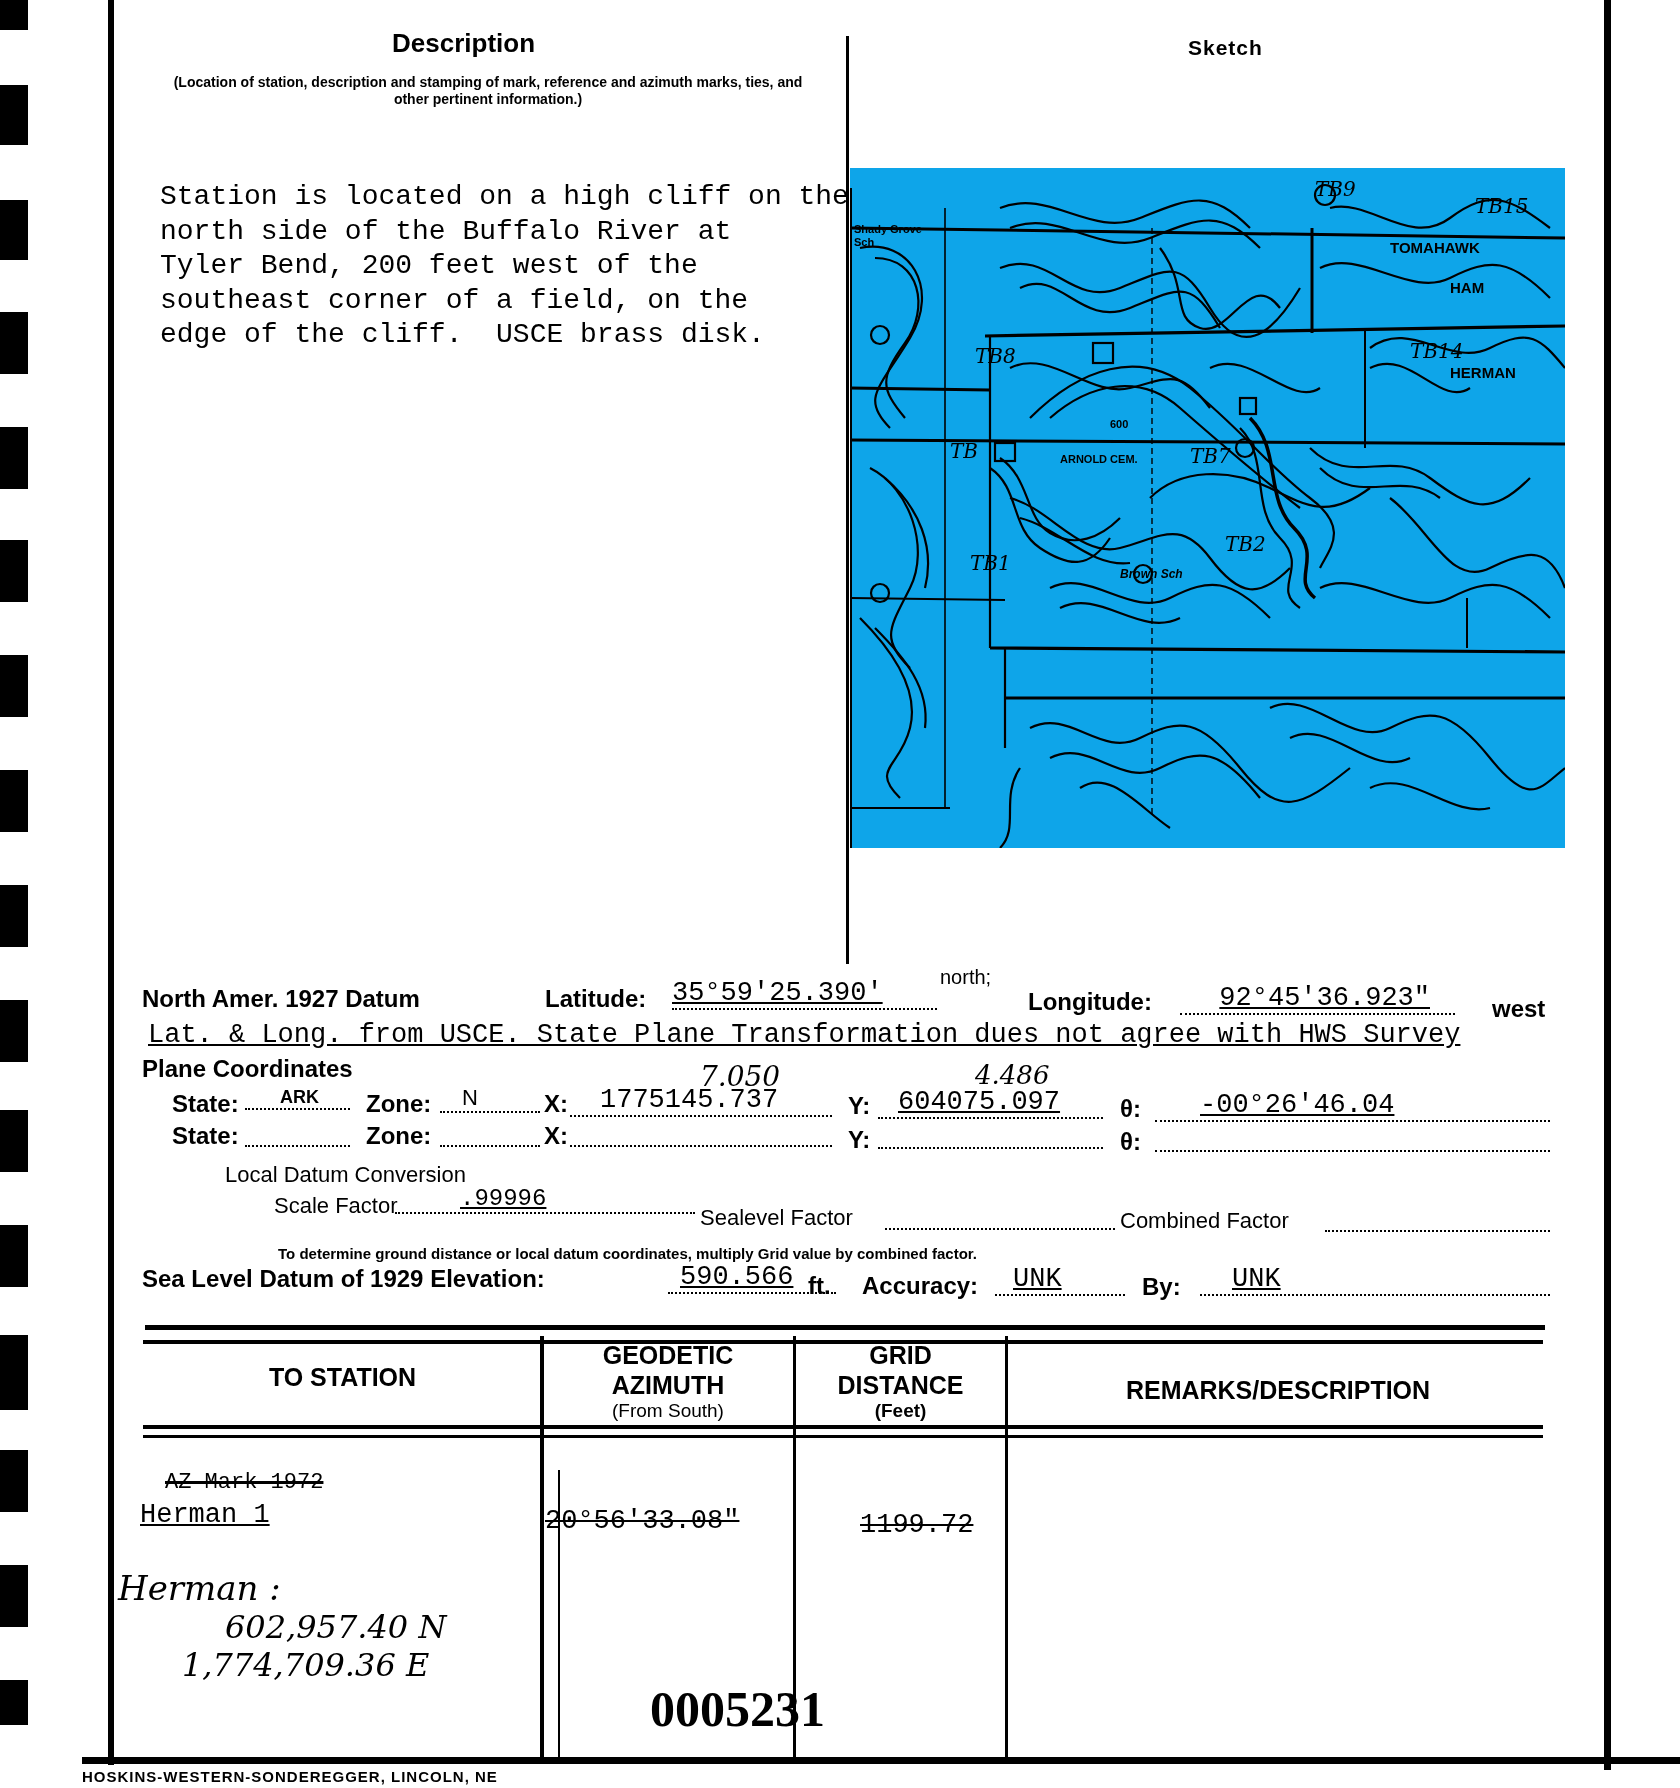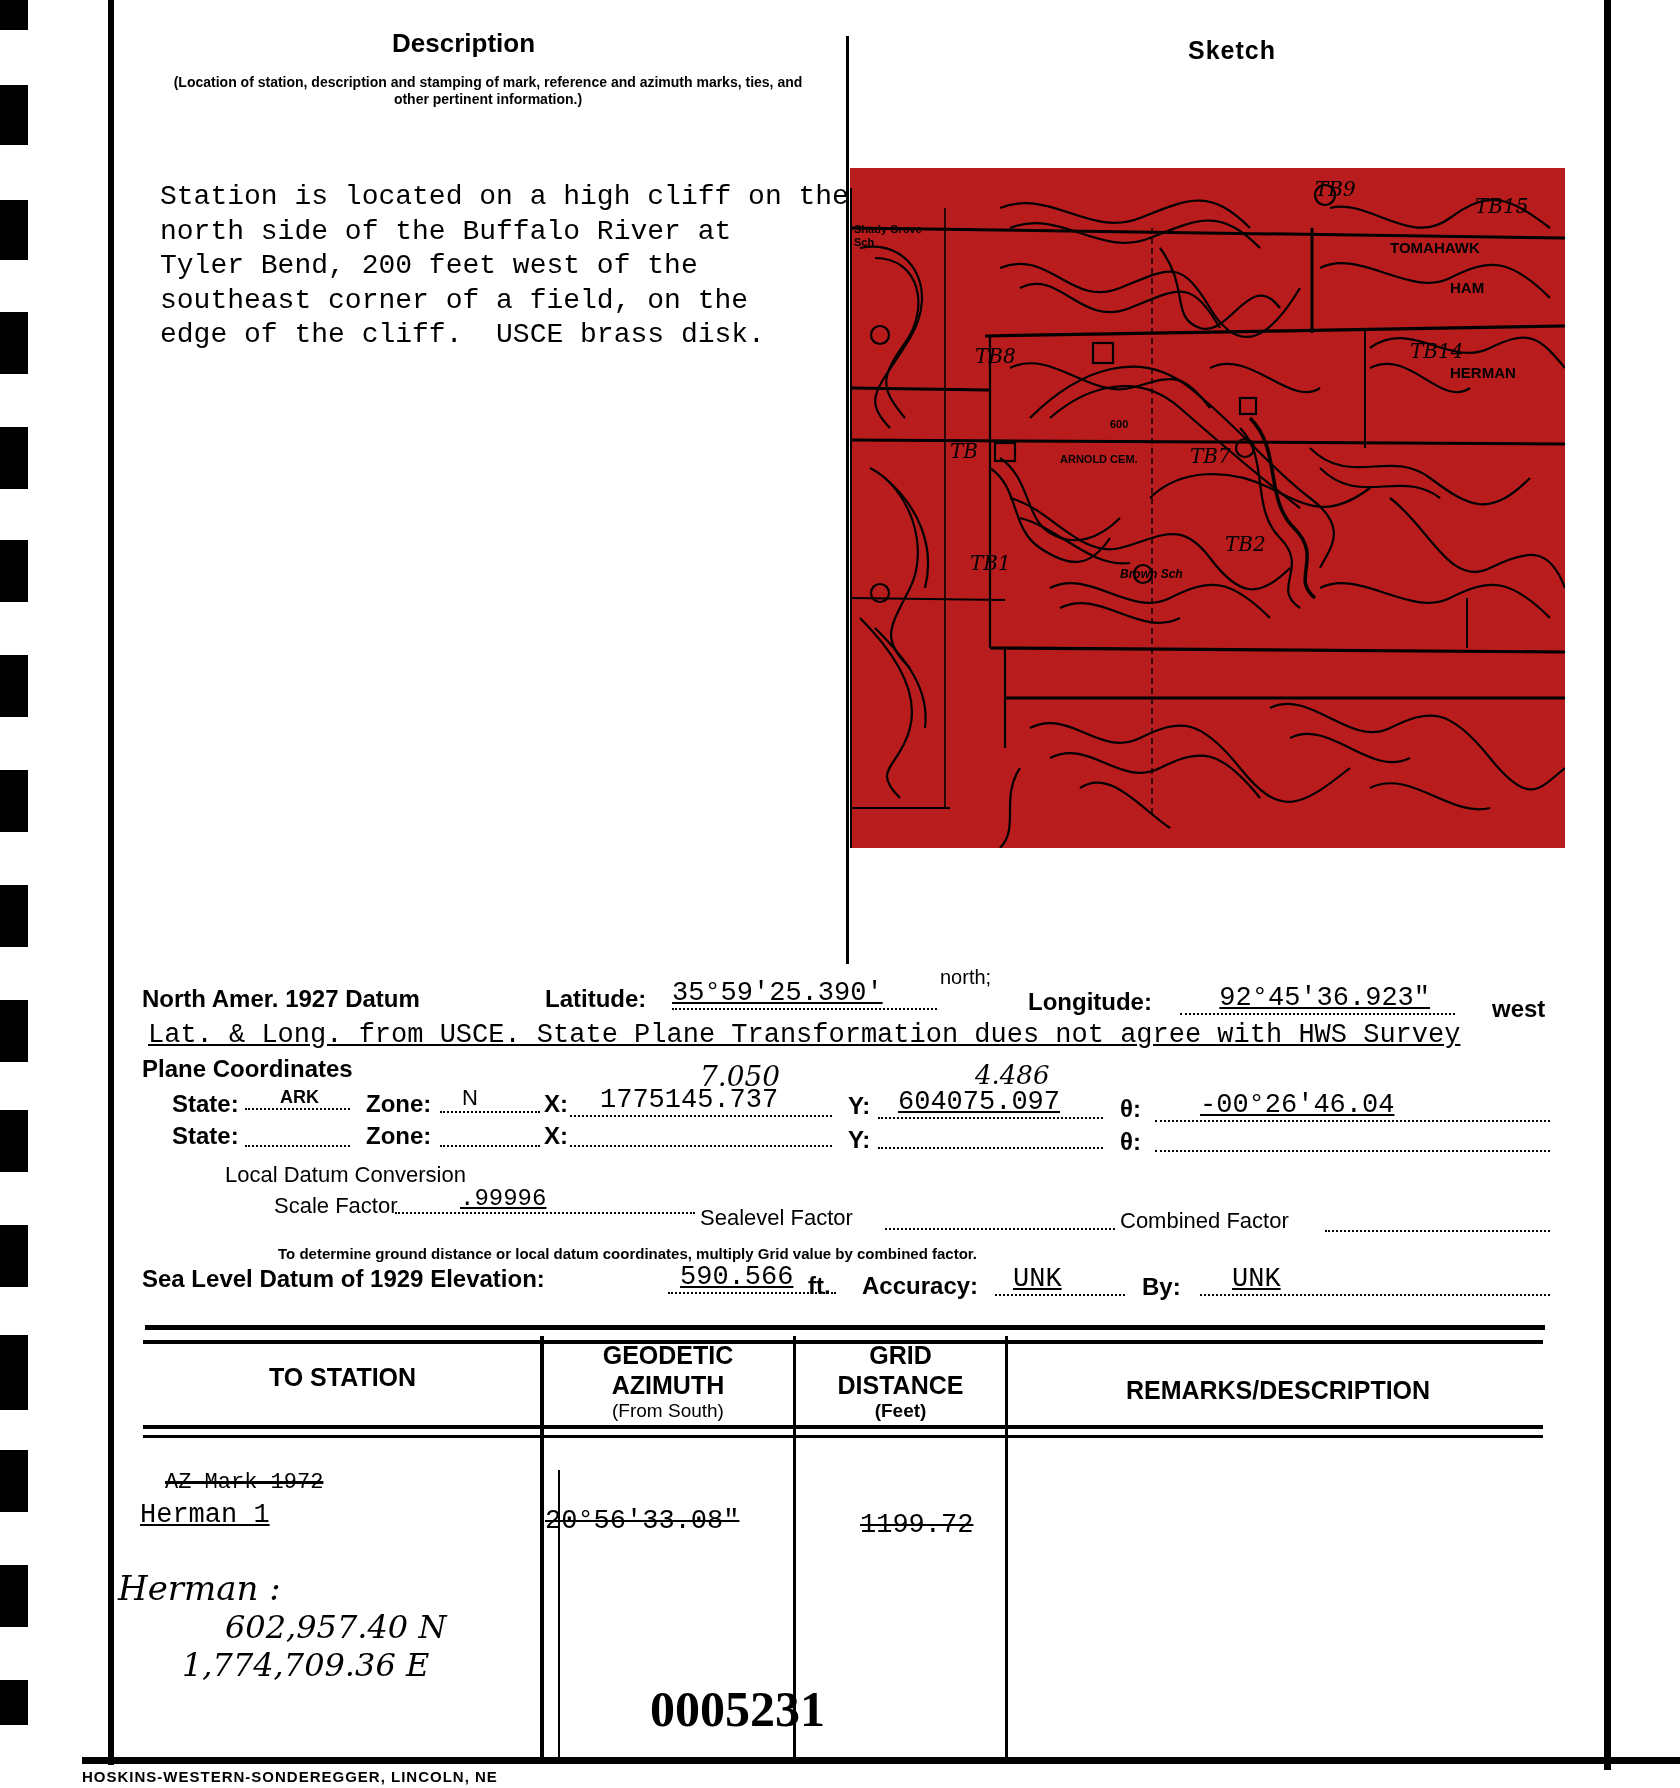--- a/index.html
+++ b/index.html
@@ -12,26 +12,26 @@
   .punch { position: absolute; left: 0; width: 28px; background: #000; }
 
   
   .border-left { left: 108px; top: 0; width: 6px; height: 1765px; background: #000; }
   .border-right { left: 1604px; top: 0; width: 7px; height: 1770px; background: #000; }
   .border-bottom { left: 82px; top: 1757px; width: 1600px; height: 7px; background: #000; }
   .divider-v { left: 846px; top: 36px; width: 3px; height: 928px; background: #000; }
 
   .hdr-desc { left: 392px; top: 28px; font-weight: bold; font-size: 26px; font-family: "Liberation Sans", sans-serif; }
   .hdr-desc-sub { left: 168px; top: 74px; width: 640px; font-weight: bold; font-size: 14px; line-height: 17px; text-align: center; }
-  .hdr-sketch { left: 1188px; top: 36px; font-weight: bold; font-size: 25px; letter-spacing: 1px; text-align: center; }
+  .hdr-sketch { left: 1188px; top: 36px; font-weight: bold; font-size: 21px; letter-spacing: 1px; text-align: center; }
 
   .desc-text { left: 160px; top: 180px; width: 700px; font-family: "Liberation Mono", monospace; font-size: 28px; line-height: 34.5px; white-space: pre-wrap; }
 
   
-  .map { left: 850px; top: 168px; width: 715px; height: 680px; background: #b91c1c; overflow: hidden; text-align: right; }
+  .map { left: 850px; top: 168px; width: 715px; height: 680px; background: #0ea5e9; overflow: hidden; text-align: right; }
 
   .mono { font-family: "Liberation Mono", monospace; }
   .bold { font-weight: bold; }
   .lbl { font-weight: bold; font-size: 24px; }
   .val { font-family: "Liberation Mono", monospace; font-size: 27px; text-decoration: underline; }
   .dots { border-bottom: 2px dotted #000; }
   .hand { font-family: "DejaVu Serif", serif; font-style: italic; }
 
   .table-rule { background: #000; }
   .th { font-weight: bold; font-size: 25px; text-align: center; line-height: 30px; }

